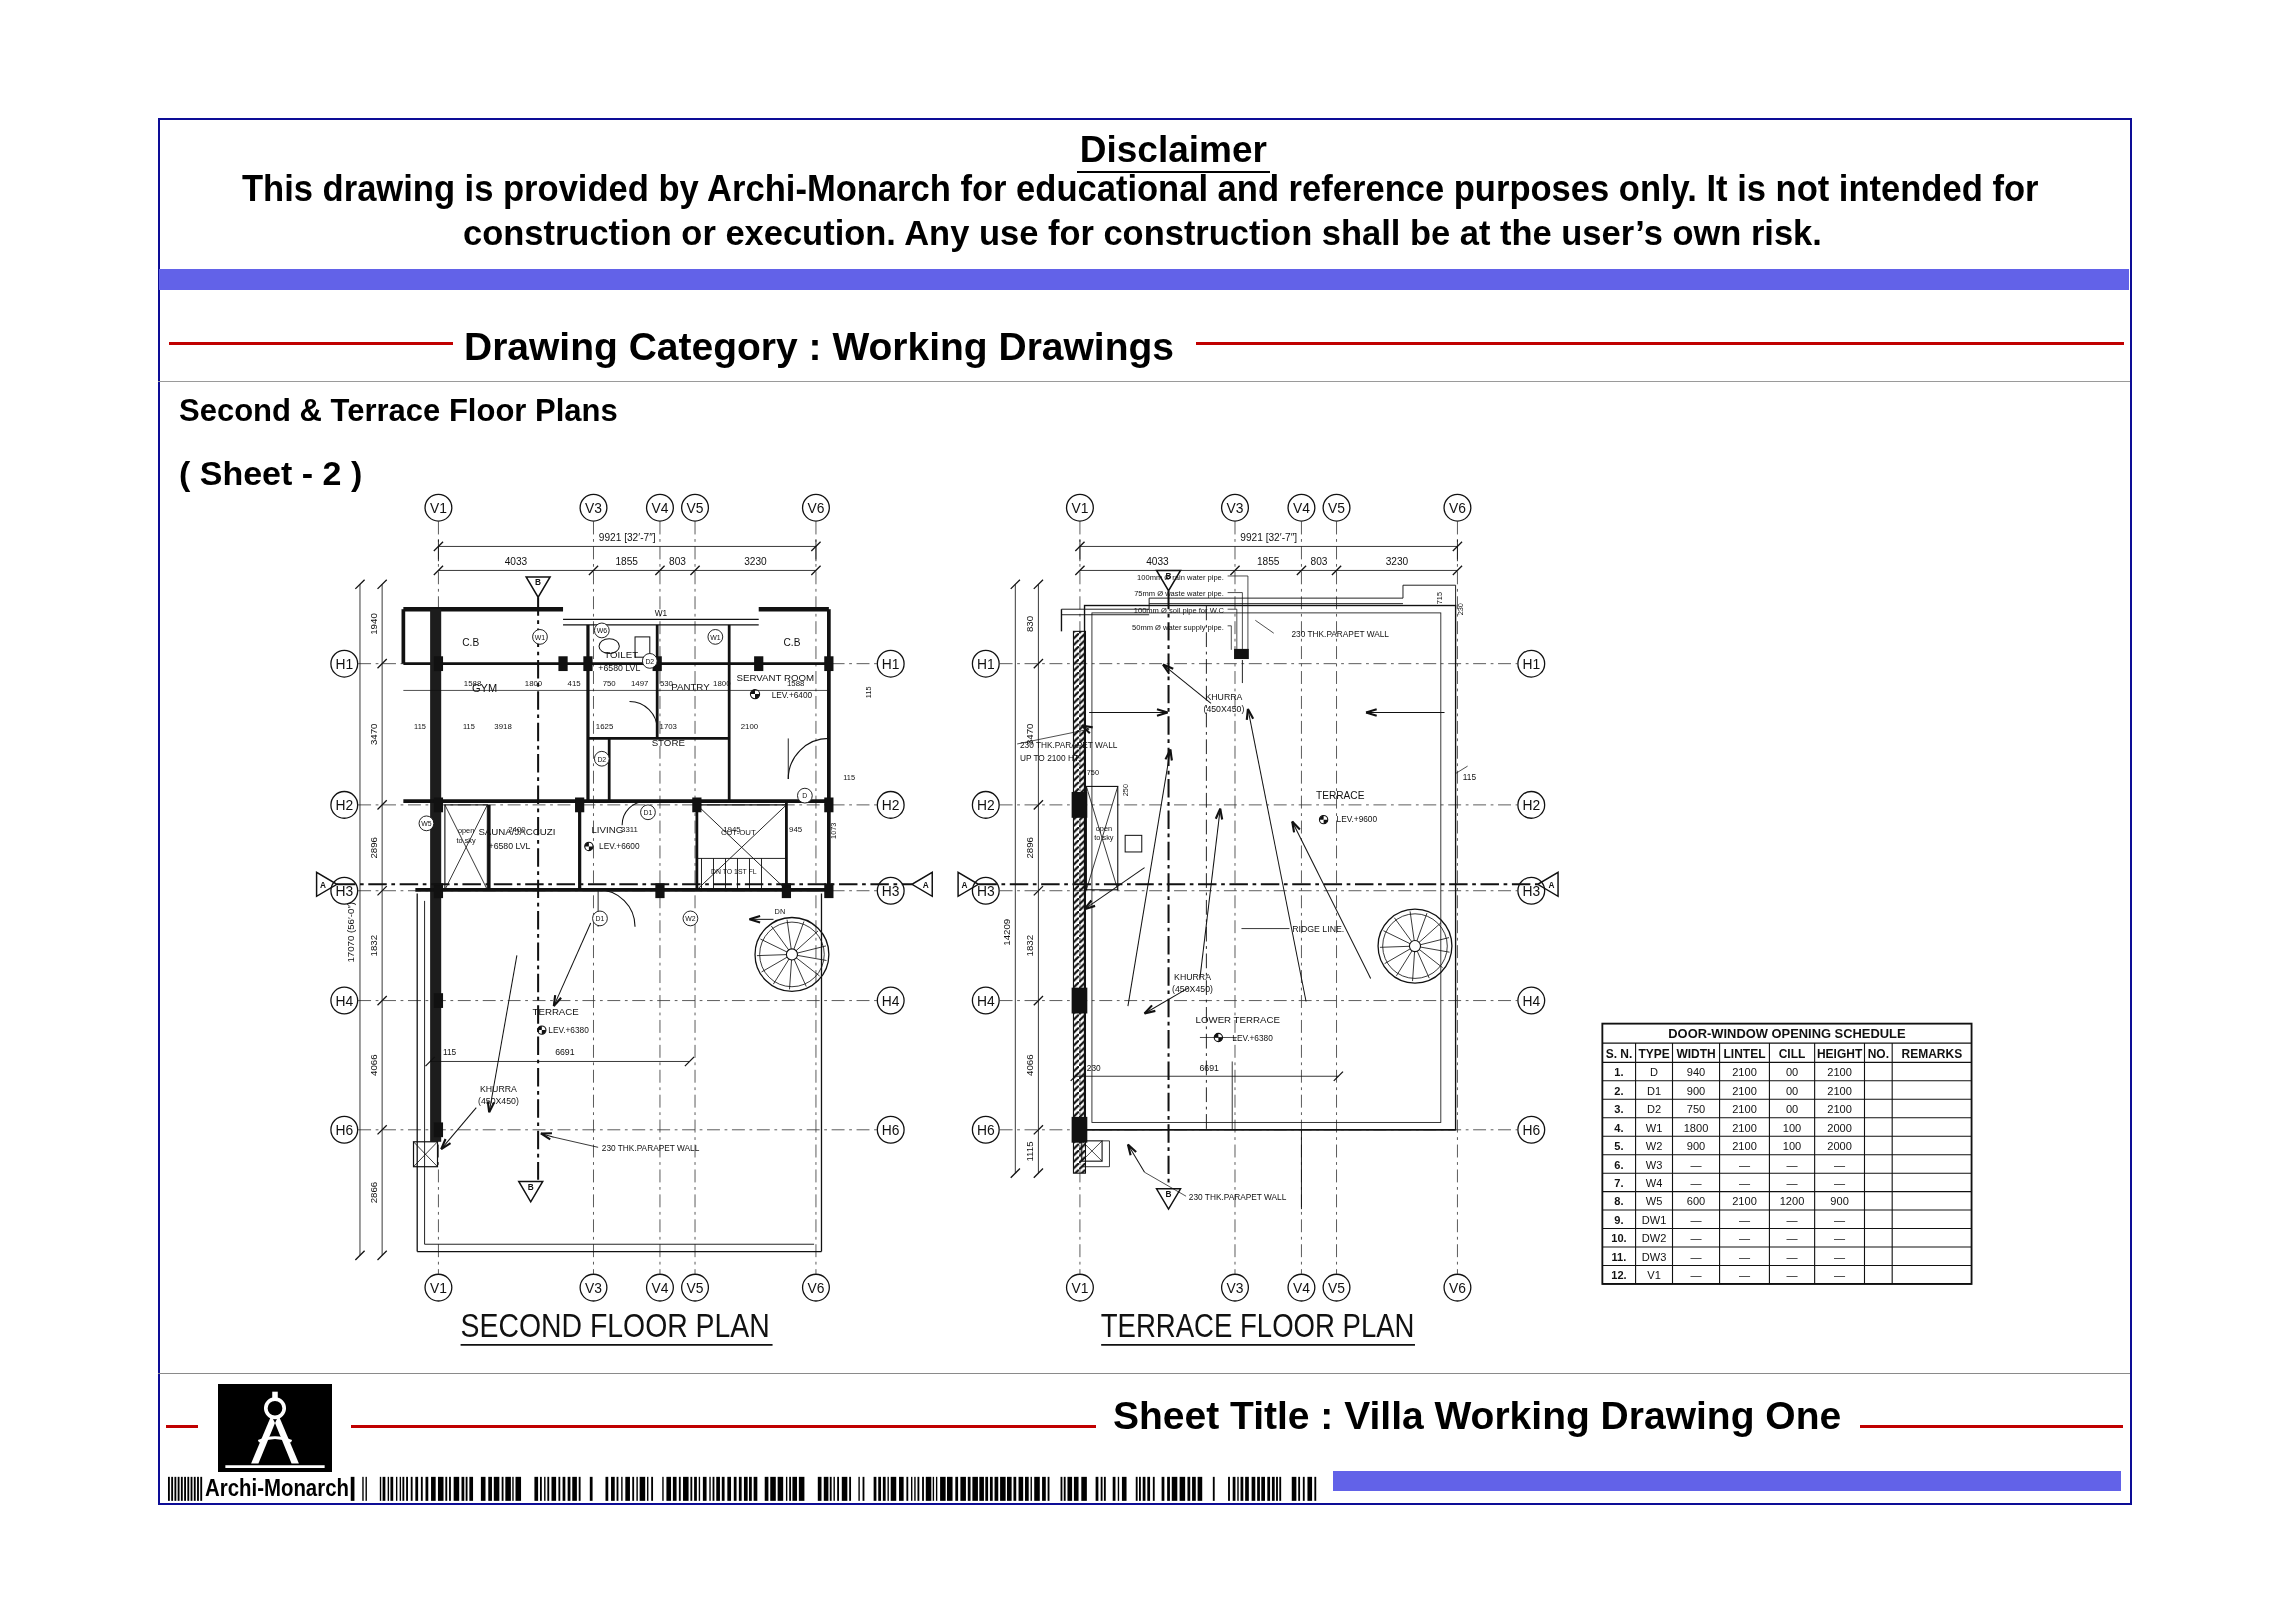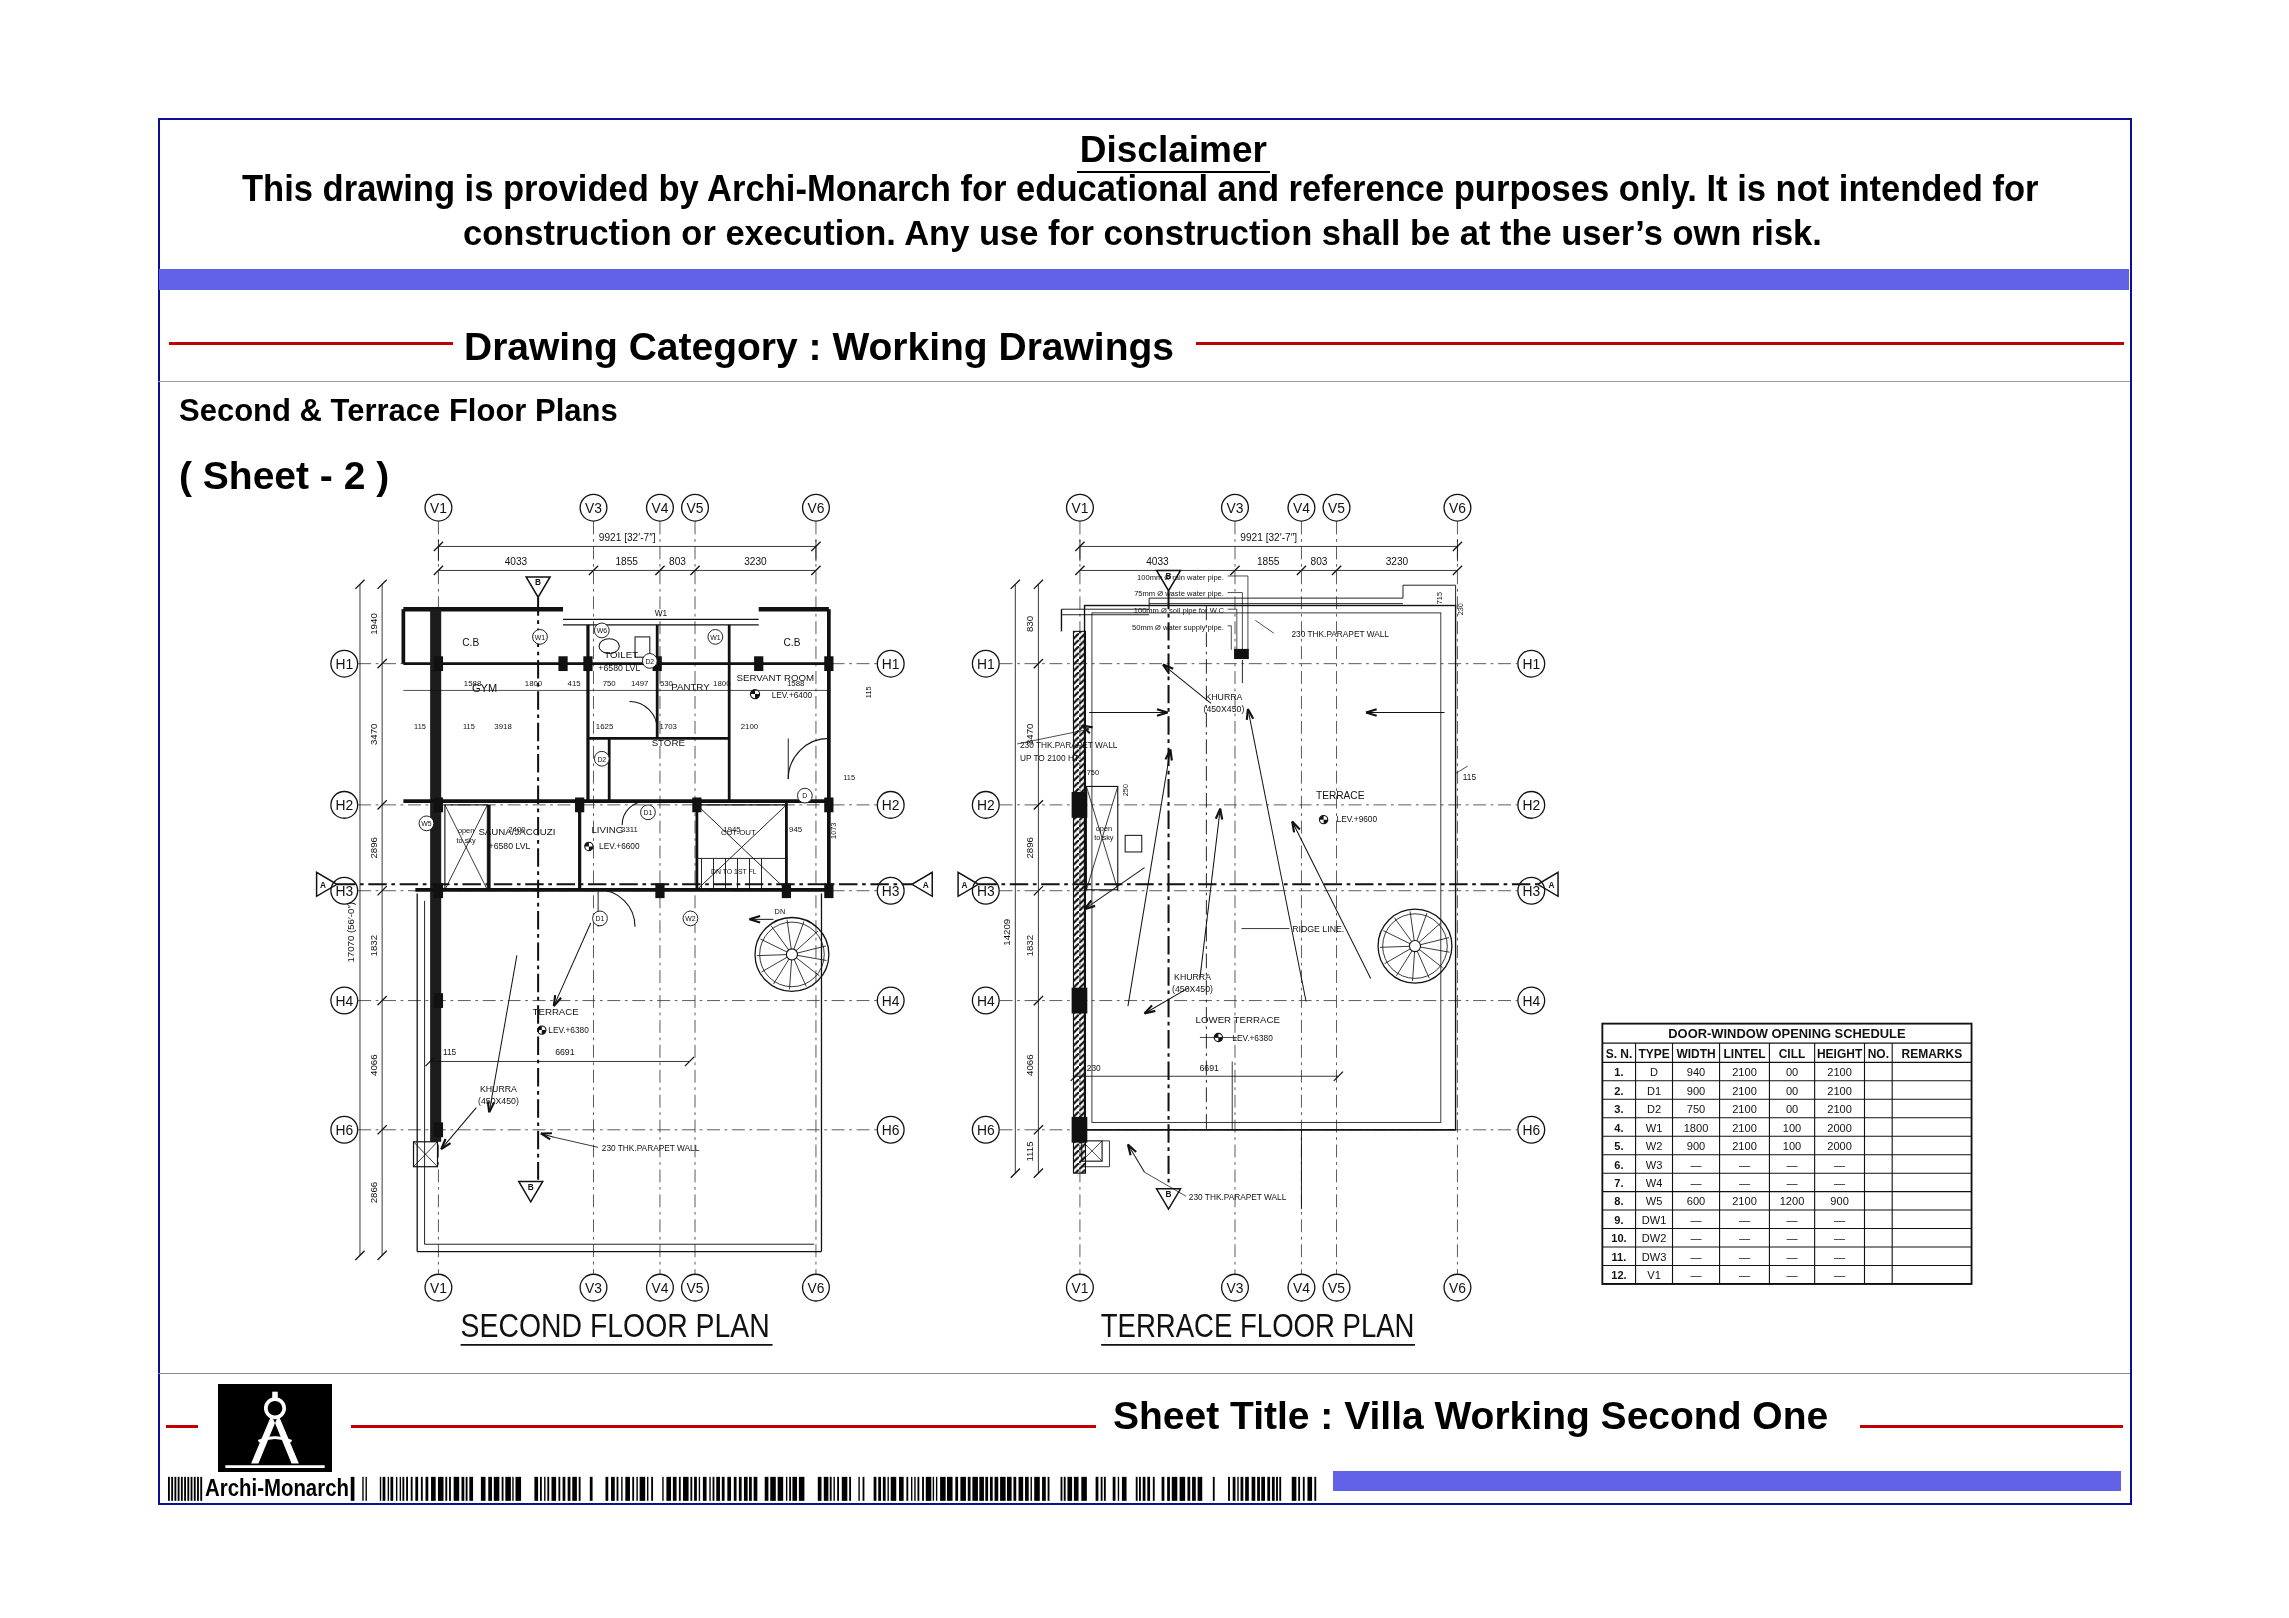--- a/index.html
+++ b/index.html
@@ -15,21 +15,21 @@
 <div class="abs b" style="left:463px;top:215px;font-size:35px;white-space:nowrap;line-height:35px;transform:scaleX(0.985);transform-origin:left;">construction or execution. Any use for construction shall be at the user’s own risk.</div>
 
 <div class="abs" style="left:159px;top:269px;width:1970px;height:21px;background:#6262e8;"></div>
 
 <div class="abs b" style="left:464px;top:325px;font-size:39px;white-space:nowrap;">Drawing Category : Working Drawings</div>
 <div class="abs" style="left:169px;top:342px;width:284px;height:2.8px;background:#c00000;"></div>
 <div class="abs" style="left:1196px;top:342px;width:928px;height:2.8px;background:#c00000;"></div>
 <div class="abs" style="left:158px;top:381px;width:1972px;height:0.9px;background:#9a9a9a;"></div>
 
 <div class="abs b" style="left:179px;top:393px;font-size:31px;">Second &amp; Terrace Floor Plans</div>
-<div class="abs b" style="left:179px;top:454px;font-size:39px;">( Sheet - 2 )</div>
+<div class="abs b" style="left:179px;top:454px;font-size:34px;">( Sheet - 2 )</div>
 
 <svg class="abs" style="left:0;top:0;" width="2290" height="1619" viewBox="0 0 2481 1754">
 <line x1="475" y1="565" x2="475" y2="1380" stroke="#3a3a3a" stroke-width="0.9" stroke-linecap="butt" stroke-dasharray="14 5 3 5"></line>
 <circle cx="475" cy="550" r="14.5" fill="white" stroke="#111111" stroke-width="1.4"></circle>
 <text x="475" y="555.4" font-size="15" text-anchor="middle" fill="#111111" font-family="Liberation Sans, sans-serif">V1</text>
 <circle cx="475" cy="1395" r="14.5" fill="white" stroke="#111111" stroke-width="1.4"></circle>
 <text x="475" y="1400.4" font-size="15" text-anchor="middle" fill="#111111" font-family="Liberation Sans, sans-serif">V1</text>
 <line x1="643" y1="565" x2="643" y2="1380" stroke="#3a3a3a" stroke-width="0.9" stroke-linecap="butt" stroke-dasharray="14 5 3 5"></line>
 <circle cx="643" cy="550" r="14.5" fill="white" stroke="#111111" stroke-width="1.4"></circle>
 <text x="643" y="555.4" font-size="15" text-anchor="middle" fill="#111111" font-family="Liberation Sans, sans-serif">V3</text>
@@ -811,15 +811,15 @@
   <rect x="59" y="8" width="6" height="9" fill="#fff"></rect>
   <path d="M58,34 L36,86 L44,86 L62,42 Z" fill="#fff"></path>
   <path d="M66,34 L88,86 L80,86 L62,42 Z" fill="#fff"></path>
   <path d="M44,62 Q62,54 80,62" fill="none" stroke="#fff" stroke-width="3"></path>
   <rect x="8" y="88" width="108" height="3" fill="#fff"></rect>
 </svg>
 <div class="abs b" style="left:205px;top:1474px;font-size:24px;transform:scaleX(0.85);transform-origin:left;white-space:nowrap;">Archi-Monarch</div>
 <div class="abs" style="left:166px;top:1425px;width:32px;height:2.8px;background:#c00000;"></div>
 <div class="abs" style="left:351px;top:1425px;width:745px;height:2.8px;background:#c00000;"></div>
 <div class="abs" style="left:1860px;top:1425px;width:263px;height:2.8px;background:#c00000;"></div>
-<div class="abs b" style="left:1113px;top:1394px;font-size:39px;white-space:nowrap;">Sheet Title : Villa Working Second One</div>
+<div class="abs b" style="left:1113px;top:1394px;font-size:39px;white-space:nowrap;">Sheet Title : Villa Working Drawing One</div>
 <div class="abs" style="left:1333px;top:1471px;width:788px;height:20px;background:#6262e8;"></div>
 
 
 </body></html>

